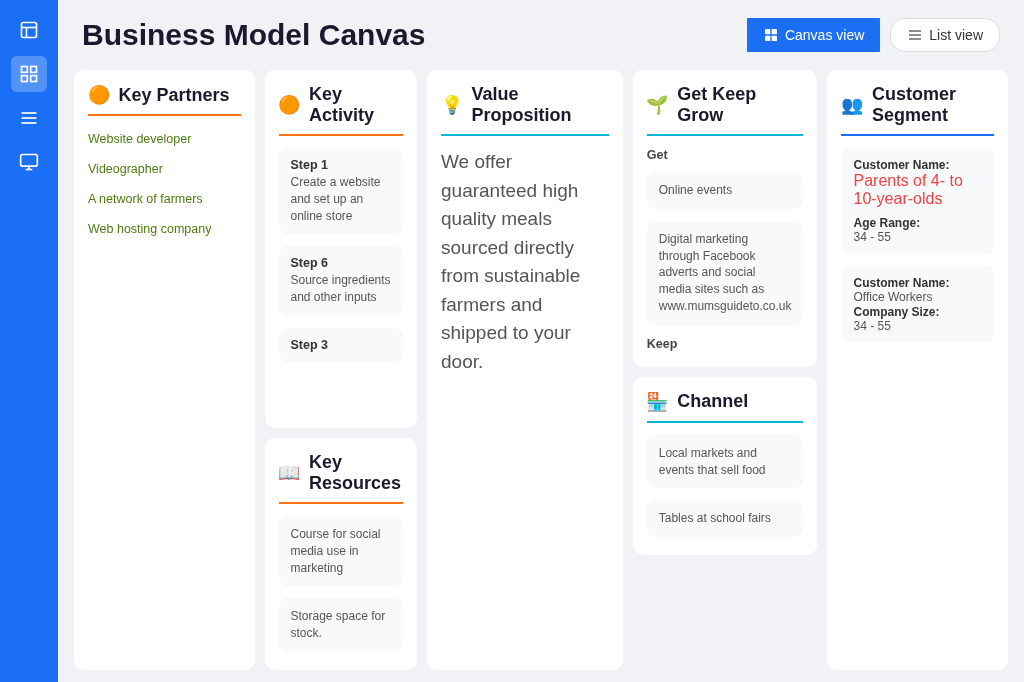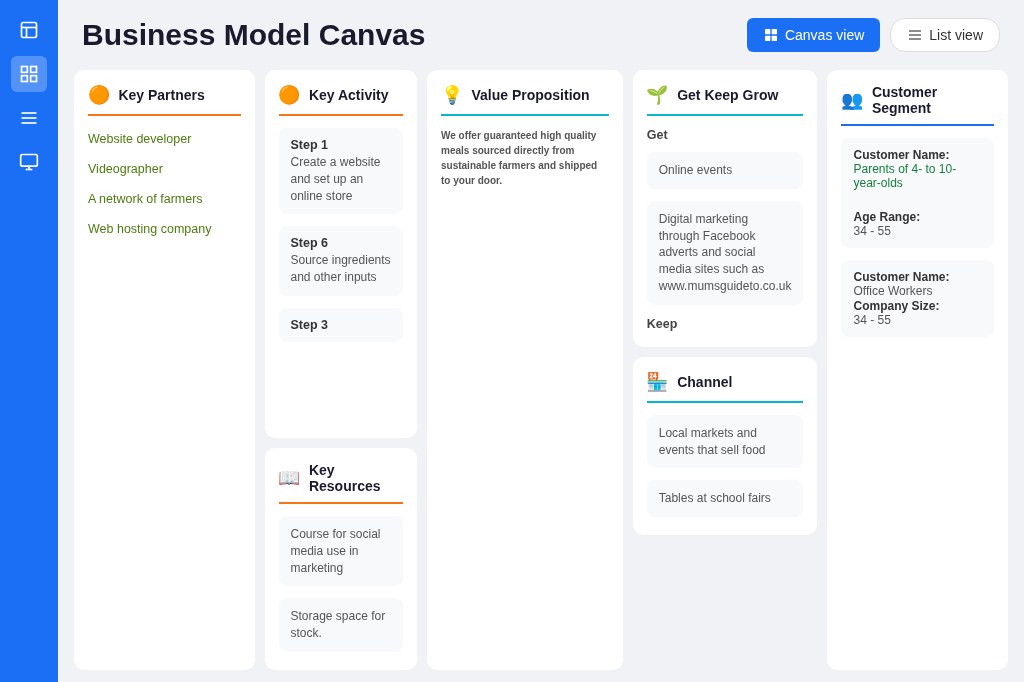--- a/index.html
+++ b/index.html
@@ -60,21 +60,21 @@
       color: #1a1a2e;
     }
     .header-actions {
       display: flex;
       gap: 10px;
     }
     .btn-canvas {
       background: #1a6ff4;
       color: white;
       border: none;
-      border-radius: 6px;
+      border-radius: 1px;
       padding: 8px 16px;
       font-size: 14px;
       font-weight: 500;
       display: flex;
       align-items: center;
       gap: 6px;
       cursor: pointer;
     }
     .btn-list {
       background: white;
@@ -122,21 +122,21 @@
       align-items: center;
       gap: 8px;
       padding-bottom: 8px;
       border-bottom: 2px solid;
       margin-bottom: 4px;
     }
     .card-header-icon {
       font-size: 18px;
     }
     .card-title {
-      font-size: 14px;
+      font-size: 18px;
       font-weight: 700;
       color: #1a1a2e;
     }
 
     
     .section-label {
       font-size: 12.5px;
       font-weight: 600;
       color: #444;
       margin-bottom: 2px;
@@ -304,21 +304,21 @@
             <div class="section-desc">Storage space for stock.</div>
           </div>
         </div>
       </div>
 
       <div class="card value-prop">
         <div class="card-header">
           <span class="card-header-icon">💡</span>
           <span class="card-title">Value Proposition</span>
         </div>
-        <div class="section-desc" style="font-size:10px;line-height:1.5;font-weight:bold;">We offer guaranteed high quality meals sourced directly from sustainable farmers and shipped to your door.</div>
+        <div class="section-desc" style="font-size:19px;line-height:1.5;">We offer guaranteed high quality meals sourced directly from sustainable farmers and shipped to your door.</div>
       </div>
 
       <div class="key-activity-col">
 
         <div class="card">
           <div class="card-header" style="border-color:#06b6d4;">
             <span class="card-header-icon">🌱</span>
             <span class="card-title">Get Keep Grow</span>
           </div>
           <div class="section-label">Get</div>
@@ -345,21 +345,21 @@
         </div>
       </div>
 
       <div class="card customer-seg">
         <div class="card-header" style="border-color:#1a6ff4;">
           <span class="card-header-icon">👥</span>
           <span class="card-title">Customer Segment</span>
         </div>
         <div class="sub-card">
           <div style="font-size:12px;font-weight:700;color:#333;">Customer Name:</div>
-          <div style="font-size:12px;color:#15803d;margin-bottom:20px;">Parents of 4- to 10-year-olds</div>
+          <div style="font-size:16px;color:#ef4444;margin-bottom:8px;">Parents of 4- to 10-year-olds</div>
           <div style="font-size:12px;font-weight:700;color:#333;">Age Range:</div>
           <div style="font-size:12px;color:#555;">34 - 55</div>
         </div>
         <div class="sub-card">
           <div style="font-size:12px;font-weight:700;color:#333;">Customer Name:</div>
           <div style="font-size:12px;color:#555;margin-bottom:1px;">Office Workers</div>
           <div style="font-size:12px;font-weight:700;color:#333;">Company Size:</div>
           <div style="font-size:12px;color:#555;">34 - 55</div>
         </div>
       </div>

